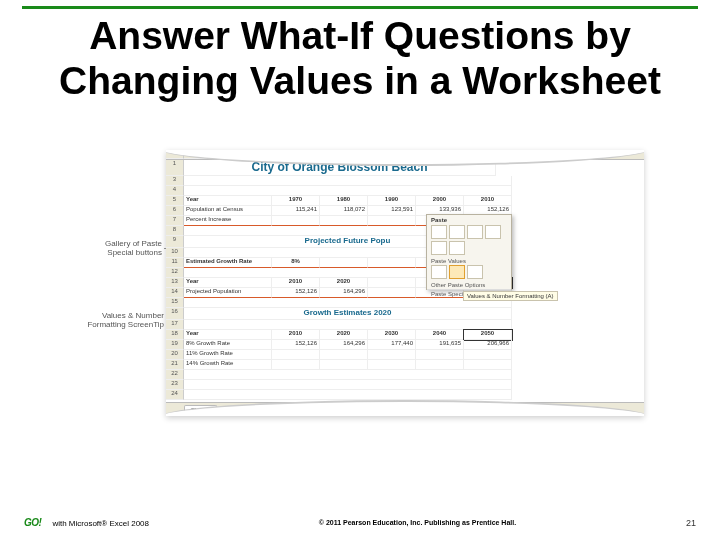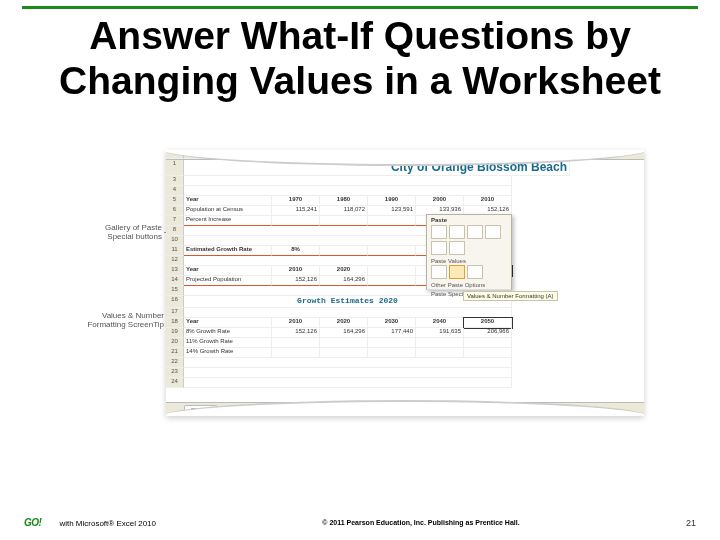--- a/index.html
+++ b/index.html
@@ -90,34 +90,34 @@
 
   .footer {
     position:absolute; left:0; right:0; bottom:12px;
     display:flex; align-items:center; padding:0 24px;
     font-size:8px; color:#000;
   }
   .footer .logo {
     font-weight:900; font-style:italic; color:#1a8a1a; font-size:10px; margin-right:6px;
     letter-spacing:-0.5px;
   }
-  .footer .left { flex:0 0 auto; display:flex; align-items:baseline; gap:12px; }
+  .footer .left { flex:0 0 auto; display:flex; align-items:baseline; gap:5px; }
   .footer .center { flex:1 1 auto; text-align:center; font-weight:700; font-size:7px; }
   .footer .right { flex:0 0 auto; font-size:9px; color:#333; }
 
   .top-rule { position:absolute; left:22px; right:22px; top:6px; height:3px; background:#1a8a1a; }
 </style>
 </head>
 <body>
 
 <div class="top-rule"></div>
 
 <h1 class="title">Answer What-If Questions by Changing Values in a Worksheet</h1>
 
-<div class="callout" style="left:84px; top:224px; width:78px;">
+<div class="callout" style="left:84px; top:240px; width:78px;">
   <span>Gallery of Paste Special buttons</span>
   <div class="line" style="left:80px; width:48px; top:8px;"></div>
 </div>
 
 <div class="callout" style="left:68px; top:312px; width:96px;">
   <span>Values &amp; Number Formatting ScreenTip</span>
   <div class="line" style="left:98px; width:80px; top:8px;"></div>
 </div>
 
 <div class="figure-wrap">
@@ -128,21 +128,21 @@
       <div class="cell cA">A</div>
       <div class="cell cB">B</div>
       <div class="cell cC">C</div>
       <div class="cell cD">D</div>
       <div class="cell cE">E</div>
       <div class="cell cF">F</div>
     </div>
 
     <div class="row" style="height:16px;">
       <div class="rownum">1</div>
-      <div class="cell big-title" style="width:386px;text-align:right;">City of Orange Blossom Beach</div>
+      <div class="cell big-title" style="width:312px;">City of Orange Blossom Beach</div>
     </div>
     <div class="row">
         <div class="rownum">3</div>
         <div class="cell" style="width:328px;"></div>
       </div>
     <div class="row">
         <div class="rownum">4</div>
         <div class="cell" style="width:328px;"></div>
       </div>
 
@@ -173,20 +173,24 @@
         <div class="cell cC"></div>
         <div class="cell cD"></div>
         <div class="cell cE"></div>
       <div class="cell cF">14%</div>
     </div>
     <div class="row">
         <div class="rownum">8</div>
         <div class="cell" style="width:328px;"></div>
       </div>
 
+    <div class="row" style="height:12px;">
+      <div class="rownum">9</div>
+      <div class="cell section-title" style="width:328px;">Projected Future Popu</div>
+    </div>
     <div class="row">
         <div class="rownum">10</div>
         <div class="cell" style="width:328px;"></div>
       </div>
 
     <div class="row divider-row">
       <div class="rownum">11</div>
       <div class="cell cA label-col hdr">Estimated Growth Rate</div>
       <div class="cell cB hdr">8%</div>
       <div class="cell cC"></div>
@@ -216,21 +220,21 @@
       <div class="cell cC">164,296</div>
       <div class="cell cD"></div>
         <div class="cell cE"></div>
         <div class="cell cF"></div>
     </div>
     <div class="row">
         <div class="rownum">15</div>
         <div class="cell" style="width:328px;"></div>
       </div>
 
-    <div class="row" style="height:12px;font-family:Liberation Mono, monospace;">
+    <div class="row" style="height:12px;">
       <div class="rownum">16</div>
       <div class="cell section-title" style="width:328px;">Growth Estimates 2020</div>
     </div>
     <div class="row">
         <div class="rownum">17</div>
         <div class="cell" style="width:328px;"></div>
       </div>
 
     <div class="row">
       <div class="rownum">18</div>
@@ -311,17 +315,17 @@
 
   </div>
 
   <div class="figure-clip-top"></div>
   <div class="figure-clip-bottom"></div>
 </div>
 
 <div class="footer">
   <div class="left">
     <span class="logo">GO!</span>
-    <span>with Microsoft® Excel 2010</span>
+    <span>with Microsoft® Excel 2008</span>
   </div>
   <div class="center">© 2011 Pearson Education, Inc. Publishing as Prentice Hall.</div>
   <div class="right">21</div>
 </div>
 
 </body></html>

